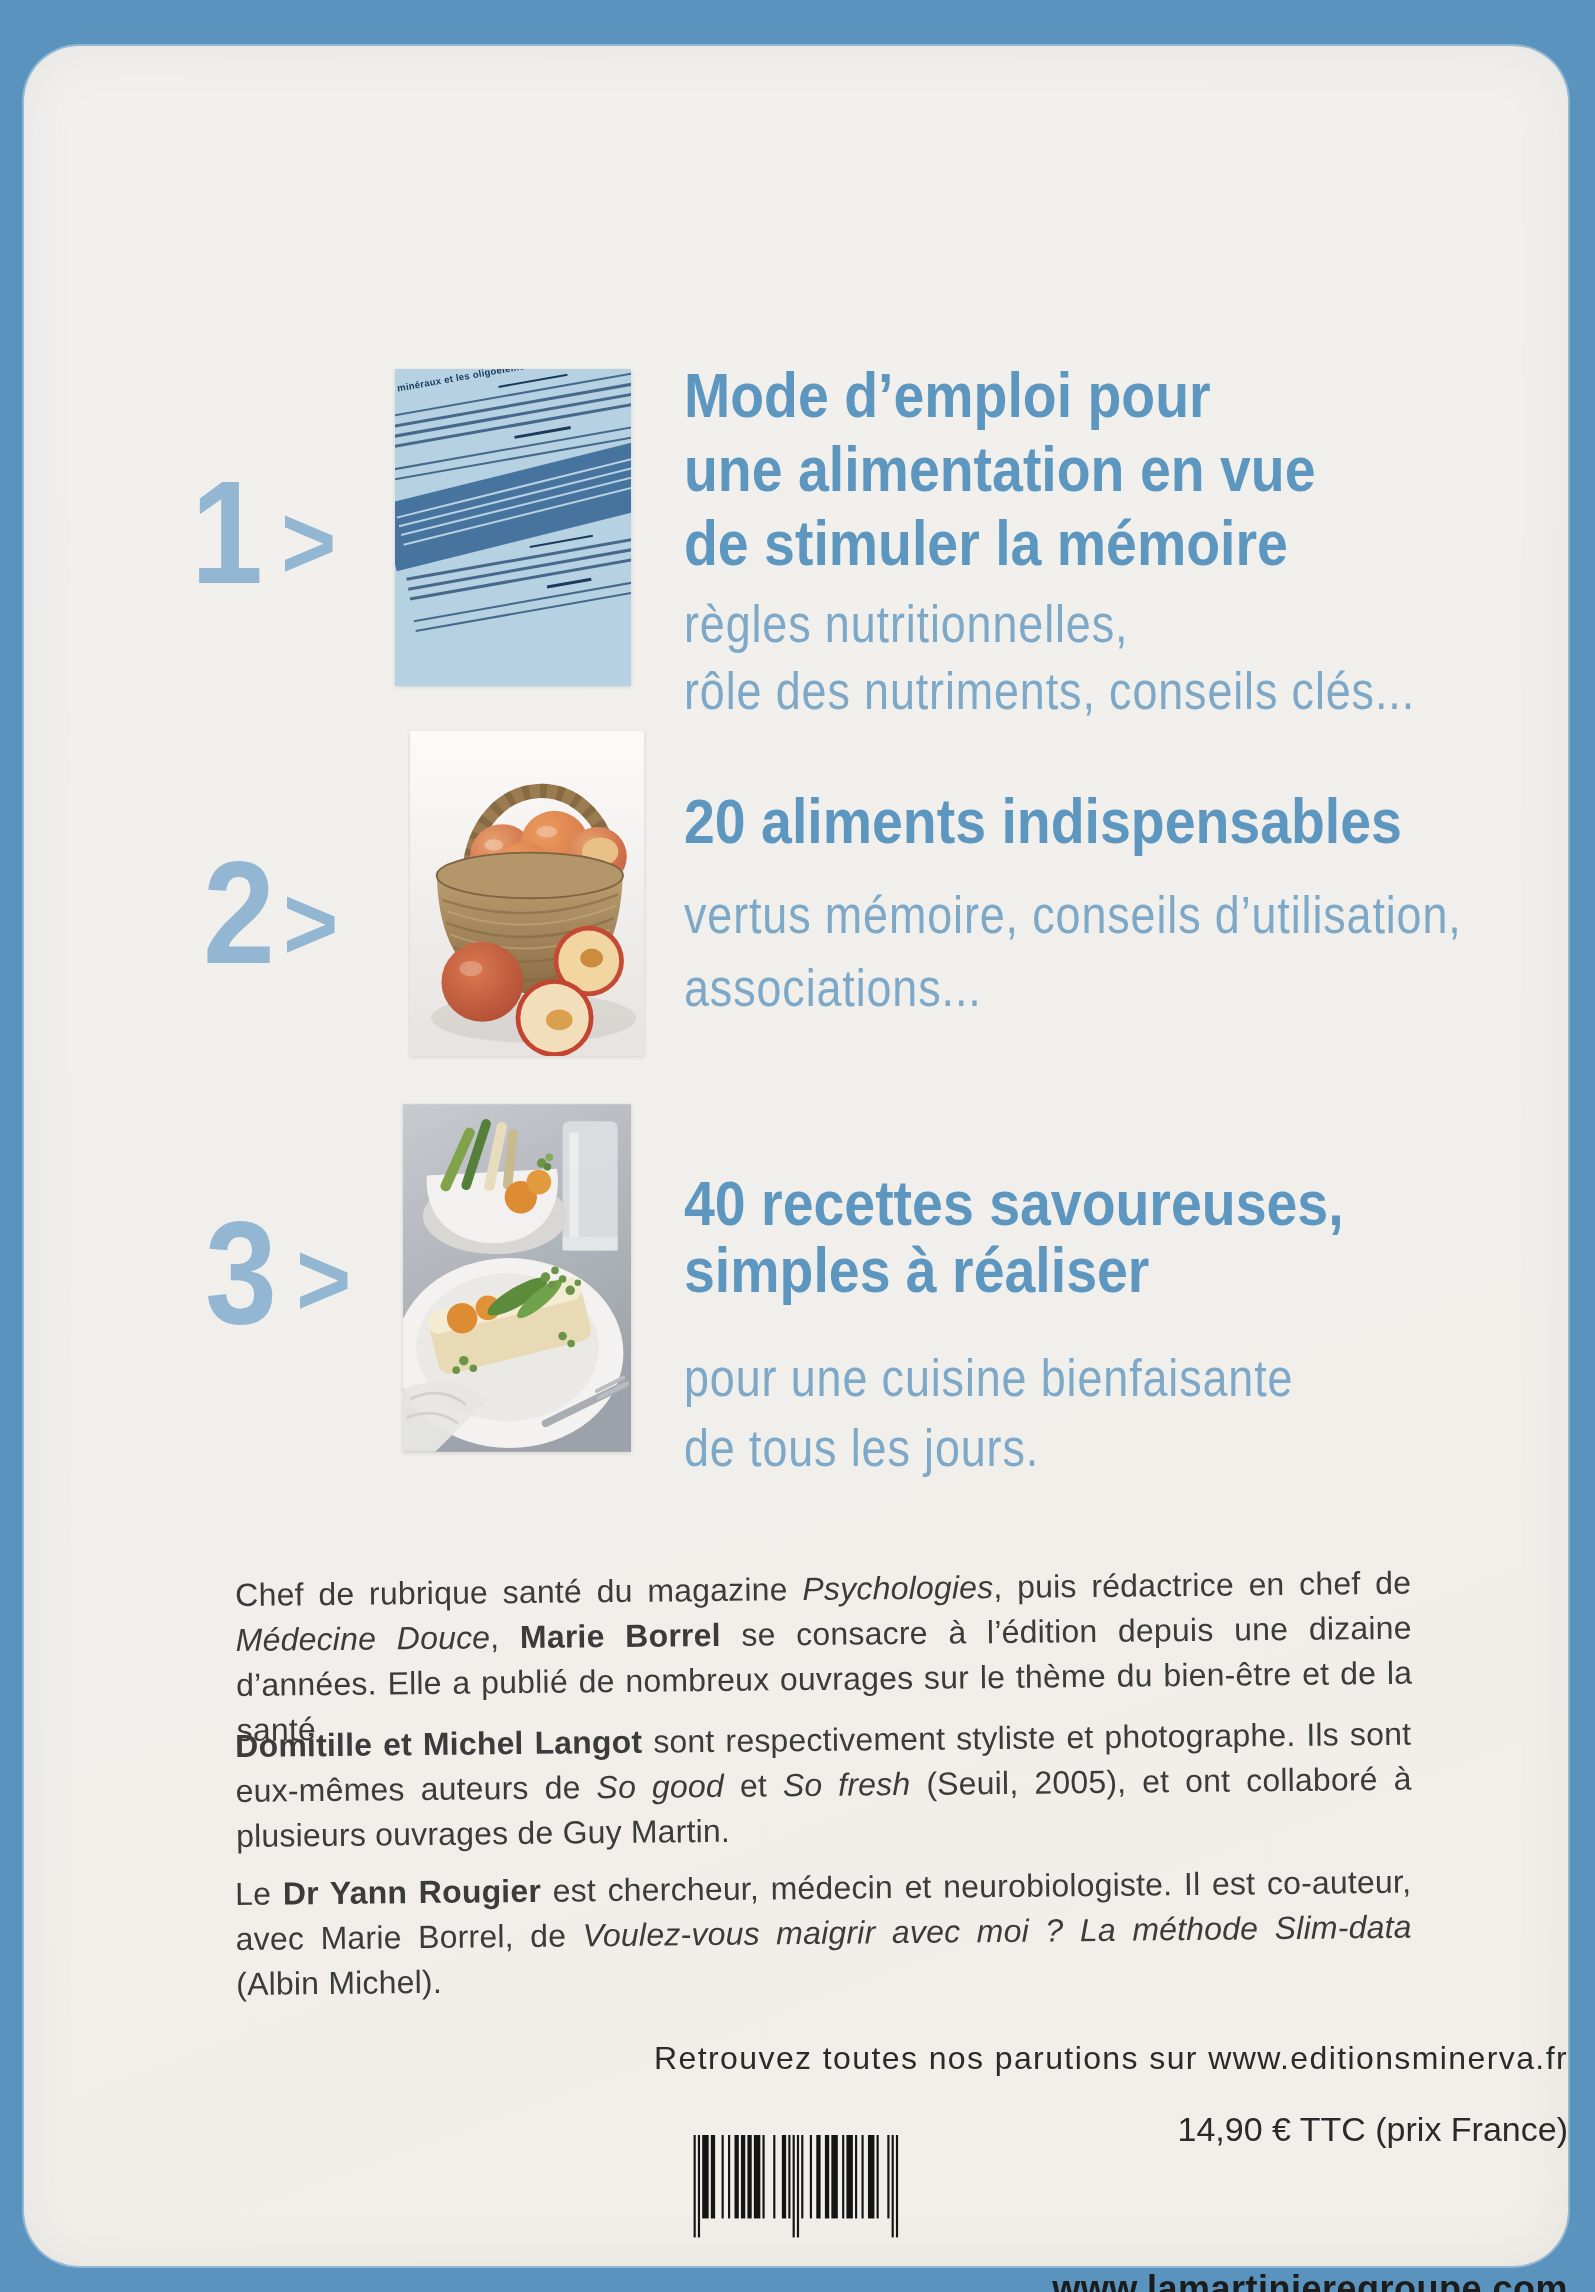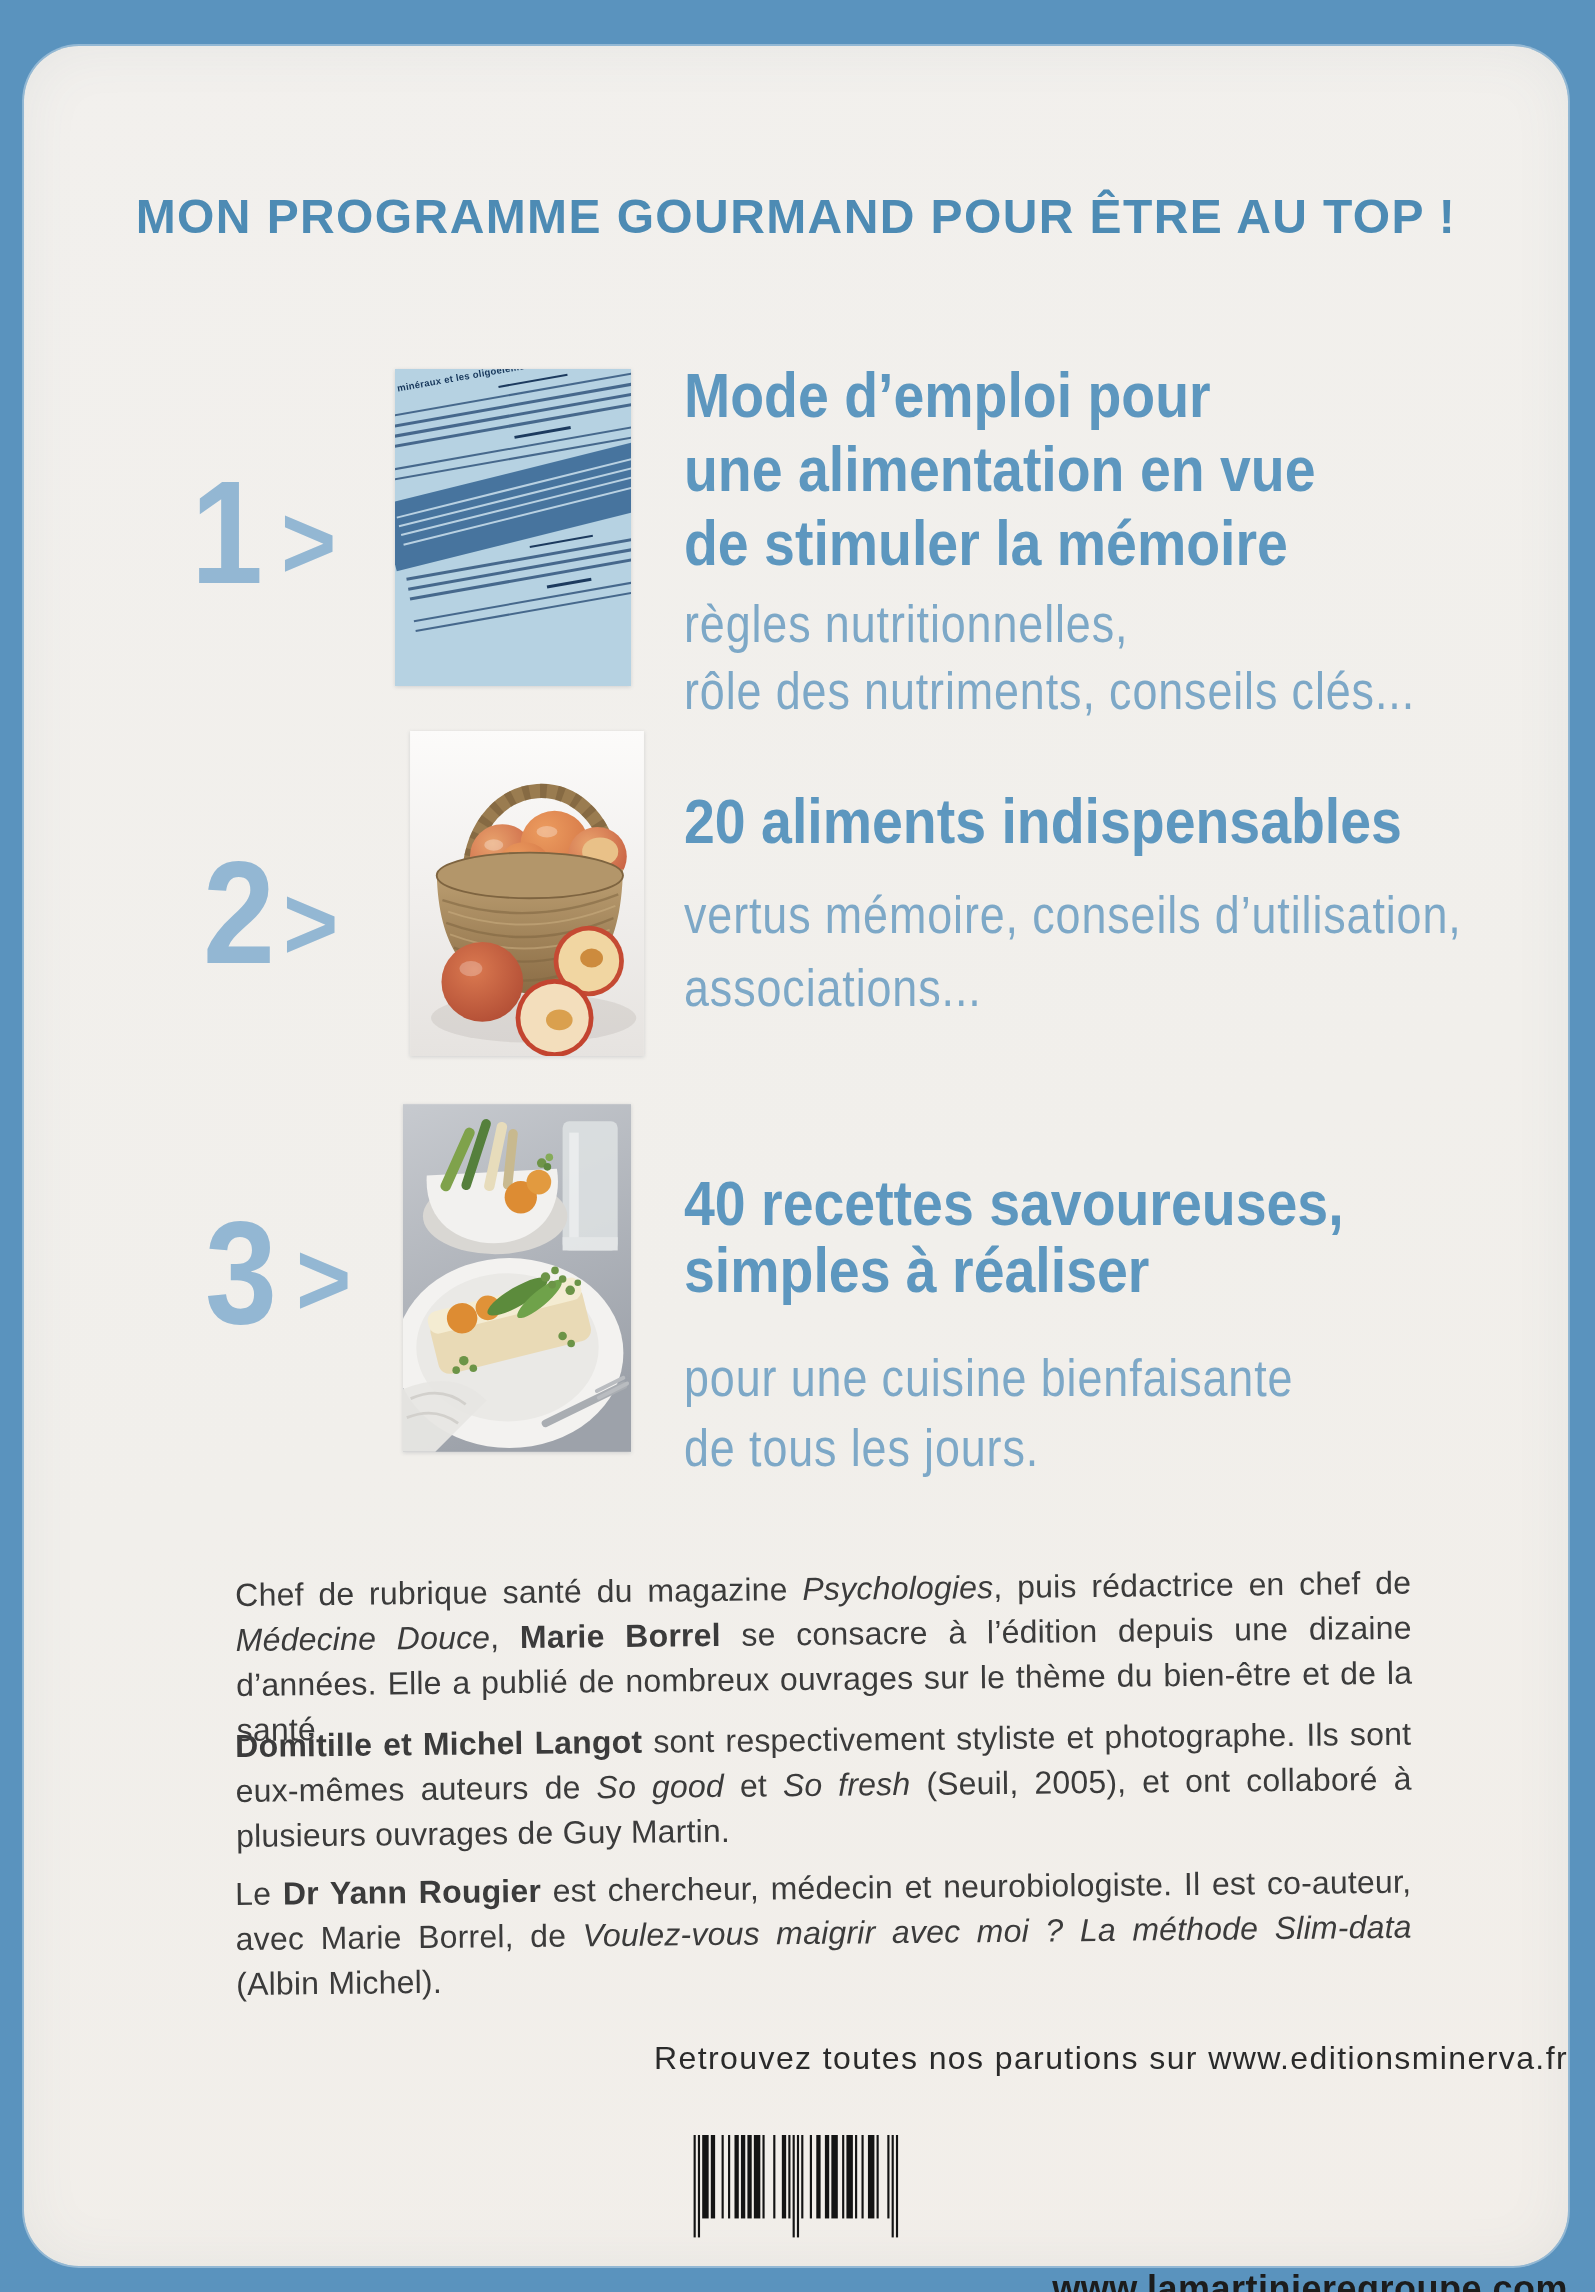--- a/index.html
+++ b/index.html
@@ -33,21 +33,20 @@
   .bc-wrap{position:absolute;left:50%;top:2089px;transform:translateX(-50%);width:247px;height:143px;text-align:center;}
   .bc-digits{position:absolute;left:0;top:84px;width:100%;text-align:center;font-size:26px;
              letter-spacing:2.9px;color:#1a1a1a;font-family:"DejaVu Sans","Liberation Sans",sans-serif;}
 </style>
 </head>
 <body>
 
 <div class="stage">
   <div class="card">
 
-    <div class="title">MON PROGRAMME GOURMAND POUR ÊTRE AU TOP !</div>
 
     <div class="num" style="left:167px;top:430px;">1</div>
     <div class="chev" style="left:257px;top:458px;">&gt;</div>
 
     <div class="photo pg" style="left:371px;top:323px;width:236px;height:317px;">
       <div class="pg-rot">
         <div class="pg-title">Les minéraux et les oligoéléments</div>
         <div class="pg-head" style="width:22%"></div>
         <div class="pg-line" style="width:97%"></div>
         <div class="pg-line" style="width:99%"></div>
@@ -214,20 +213,21 @@
         <div class="s-line" style="line-height:70px;">pour une cuisine bienfaisante</div>
         <div class="s-line" style="line-height:70px;">de tous les jours.</div>
       </div>
     </div>
 
     <div class="bio" style="top:1527px;"><span>Chef de rubrique santé du magazine </span><span class="seg-italic">Psychologies</span><span>, puis rédactrice en chef de </span><span class="seg-italic">Médecine Douce</span><span>, </span><span class="seg-bold">Marie Borrel</span><span> se consacre à l’édition depuis une dizaine d’années. Elle a publié de nombreux ouvrages sur le thème du bien-être et de la santé.</span></div>
     <div class="bio" style="top:1678px;"><span class="seg-bold">Domitille et Michel Langot</span><span> sont respectivement styliste et photographe. Ils sont eux-mêmes auteurs de </span><span class="seg-italic">So good</span><span> et </span><span class="seg-italic">So fresh</span><span> (Seuil, 2005), et ont collaboré à plusieurs ouvrages de Guy Martin.</span></div>
     <div class="bio" style="top:1826px;"><span>Le </span><span class="seg-bold">Dr Yann Rougier</span><span> est chercheur, médecin et neurobiologiste. Il est co-auteur, avec Marie Borrel, de </span><span class="seg-italic">Voulez-vous maigrir avec moi ? La méthode Slim-data</span><span> (Albin Michel).</span></div>
 
     <div class="foot-line" style="top:1994px;font-size:32px;letter-spacing:1.4px;">Retrouvez toutes nos parutions sur www.editionsminerva.fr</div>
+    <div class="foot-line" style="top:2064px;font-size:34px;">14,90 € TTC (prix France)</div>
 
     <div class="bc-wrap">
       <svg id="barcode-svg" width="247" height="110" viewBox="0 0 260 116">
           <rect x="22.00" y="0" width="2.27" height="108" fill="#141414"></rect>
           <rect x="26.54" y="0" width="2.27" height="108" fill="#141414"></rect>
           <rect x="31.08" y="0" width="6.81" height="88" fill="#141414"></rect>
           <rect x="40.16" y="0" width="4.54" height="88" fill="#141414"></rect>
           <rect x="51.51" y="0" width="2.27" height="88" fill="#141414"></rect>
           <rect x="58.32" y="0" width="2.27" height="88" fill="#141414"></rect>
           <rect x="65.13" y="0" width="4.54" height="88" fill="#141414"></rect>

